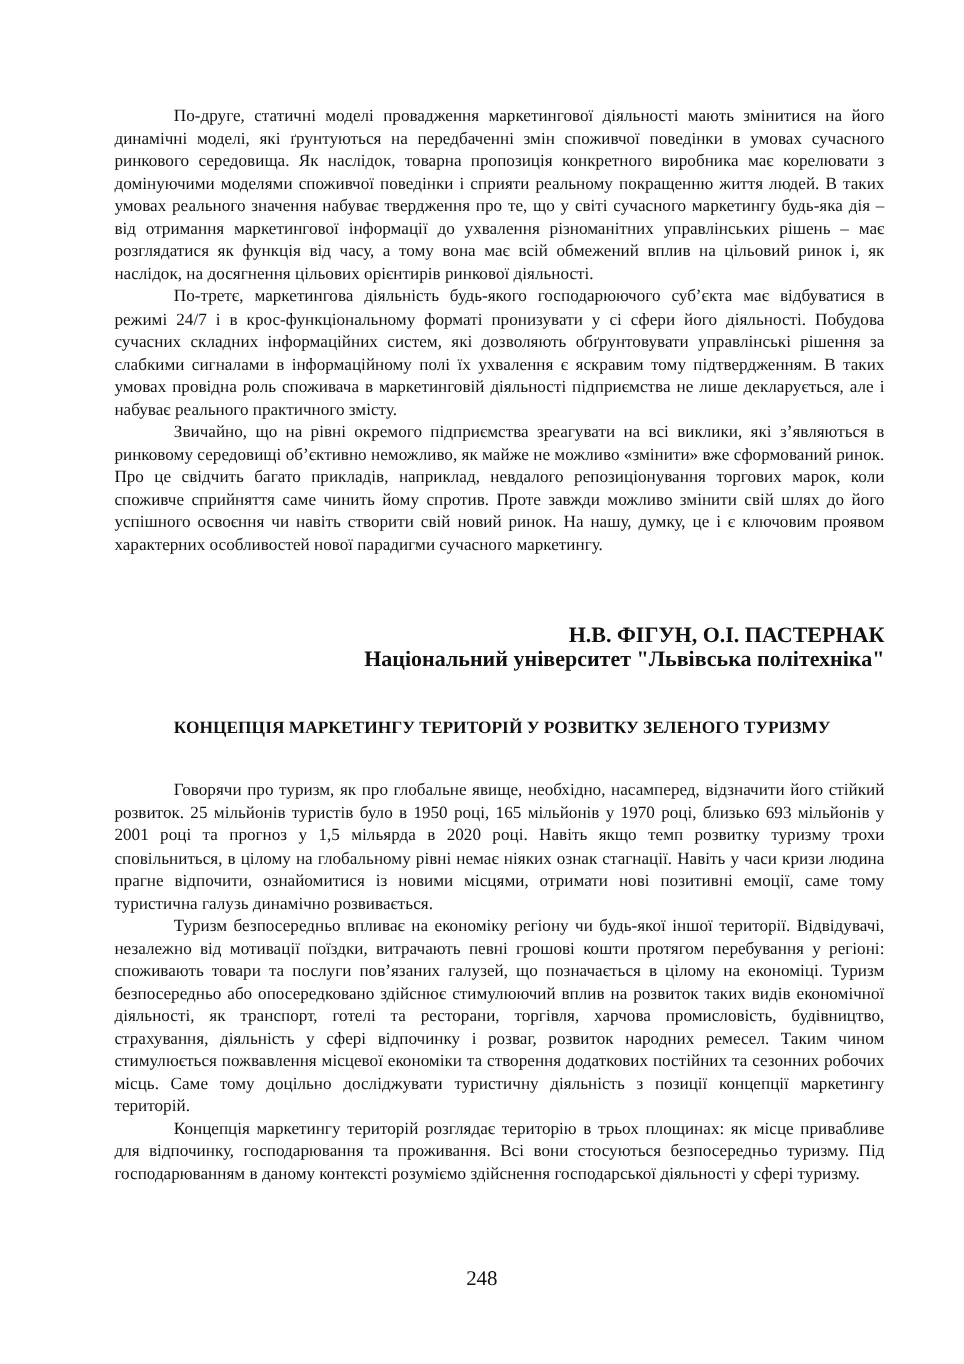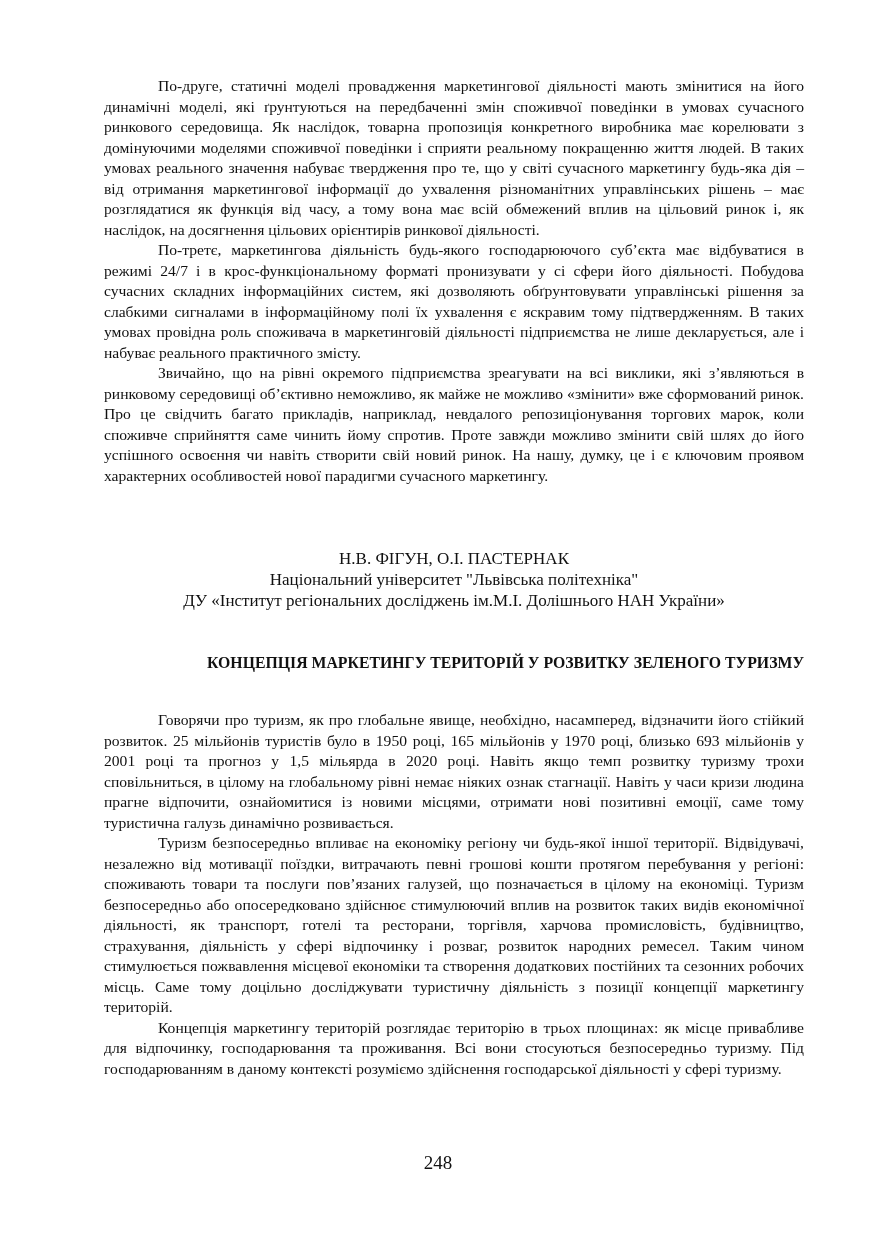--- a/index.html
+++ b/index.html
@@ -1,32 +1,32 @@
 <!DOCTYPE html>
 <html><head>
   <meta charset="utf-8">
   <style>
     html, body { margin: 0; padding: 0; background: #ffffff; }
     body {
       width: 876px; height: 1240px; position: relative; overflow: hidden;
       font-family: "Liberation Serif", "DejaVu Serif", serif;
       color: #111111;
     }
-    .page { position: absolute; left: 104px; top: 76px; width: 700px; }
+    .page { position: absolute; left: 104px; top: 96px; width: 700px; }
     .para {
       font-size: 15.6px; line-height: 20.5px; text-align: justify;
       text-indent: 54px; margin: 0; hyphens: manual;
     }
     .spacer-1 { height: 62px; }
     .authors {
-      text-align: center; font-size: 17px; line-height: 21px; margin: 0;
+      text-align: right; font-size: 20px; line-height: 21px; margin: 0; font-weight: bold;
     }
     .spacer-2 { height: 41px; }
     .title {
-      text-align: right; font-weight: bold; font-size: 15.8px;
+      text-align: left; font-weight: bold; font-size: 15.8px;
       line-height: 21px; margin: 0; padding-left: 54px;
     }
     .spacer-3 { height: 18px; }
     .copyright { font-style: italic; font-size: 15.6px; line-height: 21px; margin: 0; }
     .spacer-4 { height: 19px; }
     .page-number {
       position: absolute; left: 0; width: 876px; top: 1152px;
       text-align: center; font-size: 19px;
     }
   </style>
@@ -36,21 +36,20 @@
 <div class="page">
   <p class="para">По-друге, статичні моделі провадження маркетингової діяльності мають змінитися на його динамічні моделі, які ґрунтуються на передбаченні змін споживчої поведінки в умовах сучасного ринкового середовища. Як наслідок, товарна пропозиція конкретного виробника має корелювати з домінуючими моделями споживчої поведінки і сприяти реальному покращенню життя людей. В таких умовах реального значення набуває твердження про те, що у світі сучасного маркетингу будь-яка дія – від отримання маркетингової інформації до ухвалення різноманітних управлінських рішень – має розглядатися як функція від часу, а тому вона має всій обмежений вплив на цільовий ринок і, як наслідок, на досягнення цільових орієнтирів ринкової діяльності.</p>
   <p class="para">По-третє, маркетингова діяльність будь-якого господарюючого суб’єкта має відбуватися в режимі 24/7 і в крос-функціональному форматі пронизувати у сі сфери його діяльності. Побудова сучасних складних інформаційних систем, які дозволяють обґрунтовувати управлінські рішення за слабкими сигналами в інформаційному полі їх ухвалення є яскравим тому підтвердженням. В таких умовах провідна роль споживача в маркетинговій діяльності підприємства не лише декларується, але і набуває реального практичного змісту.</p>
   <p class="para">Звичайно, що на рівні окремого підприємства зреагувати на всі виклики, які з’являються в ринковому середовищі об’єктивно неможливо, як майже не можливо «змінити» вже сформований ринок. Про це свідчить багато прикладів, наприклад, невдалого репозиціонування торгових марок, коли споживче сприйняття саме чинить йому спротив. Проте завжди можливо змінити свій шлях до його успішного освоєння чи навіть створити свій новий ринок. На нашу, думку, це і є ключовим проявом характерних особливостей нової парадигми сучасного маркетингу.</p>
 
   <div class="spacer-1"></div>
 
   <div>
     <p class="authors names">Н.В. ФІГУН, О.І. ПАСТЕРНАК</p>
     <p class="authors">Національний університет "Львівська політехніка"</p>
-    <p class="authors">ДУ «Інститут регіональних досліджень ім.М.І. Долішнього НАН України»</p>
   </div>
 
   <div class="spacer-2"></div>
 
   <h2 class="title">КОНЦЕПЦІЯ МАРКЕТИНГУ ТЕРИТОРІЙ У РОЗВИТКУ ЗЕЛЕНОГО ТУРИЗМУ</h2>
 
   <div class="spacer-3"></div>
 
 
   <div class="spacer-4"></div>

